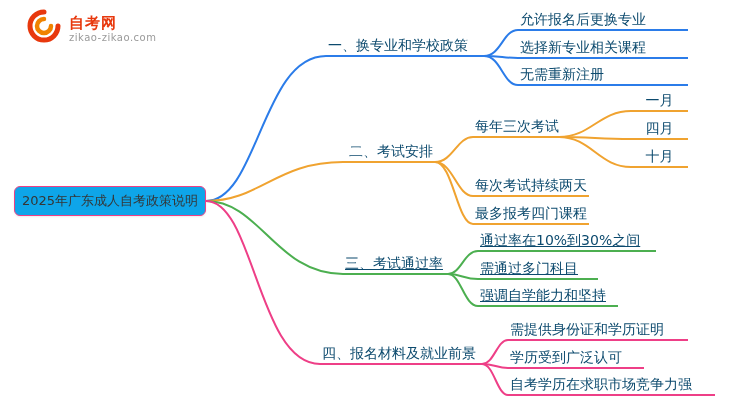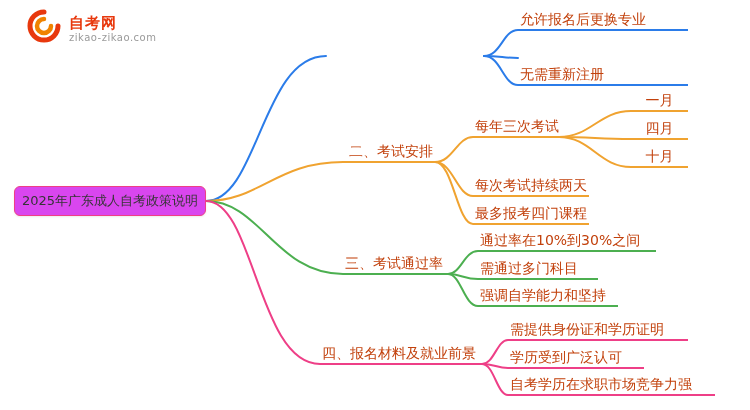--- a/index.html
+++ b/index.html
@@ -18,35 +18,35 @@
   .e-orange { stroke:#f0a330; }
   .e-green  { stroke:#4caf50; }
   .e-pink   { stroke:#ee3f87; }
 
   .node {
     position:absolute; z-index:1;
     font-size:14px; line-height:18px;
     white-space:nowrap;
     padding:0 2px 1px 2px;
     border-bottom:2px solid #000;
-    color:#c2410c;
+    color:#0c4a6e;
   }
   .node.blue   { border-color:#2b7ce9; }
   .node.orange { border-color:#f0a330;text-align:right; }
-  .node.green  { border-color:#4caf50; }
+  .node.green  { border-color:#4caf50;text-decoration:underline; }
   .node.pink   { border-color:#ee3f87; }
   .node.center { text-align:center; }
 
   .root {
     position:absolute; z-index:1;
     height:30px; line-height:27px;
     font-size:13px; text-align:center;
     border:1.5px solid #ee3f87;
     border-radius:6px;
-    background:#d946ef;
+    background:#0ea5e9;
     box-shadow:0 1px 2px rgba(0,0,0,.08);
     white-space:nowrap;
   }
 
   .logo { position:absolute; left:26px; top:8px; z-index:2; display:flex; align-items:center; gap:7px; }
   .logo-title { font-size:15px; font-weight:bold; color:#e8380d; letter-spacing:1px; line-height:18px; }
   .logo-sub   { font-size:10px; color:#9a9a9a; letter-spacing:.5px; line-height:11px; }
 </style>
 </head>
 <body>
@@ -89,21 +89,23 @@
       </svg>
     </span>
     <span>
       <div class="logo-title">自考网</div>
       <div class="logo-sub">zikao-zikao.com</div>
     </span>
   </div>
 
   <div class="root" style="left:14px;top:186px;width:192px">2025年广东成人自考政策说明</div>
 
+  <div class="node blue" style="left:326px;top:36px;width:158px">一、换专业和学校政策</div>
   <div class="node blue" style="left:518px;top:10px;width:170px">允许报名后更换专业</div>
+  <div class="node blue" style="left:518px;top:38px;width:170px">选择新专业相关课程</div>
   <div class="node blue" style="left:518px;top:65px;width:170px">无需重新注册</div>
 
   <div class="node orange" style="left:343px;top:142px;width:92px">二、考试安排</div>
   <div class="node orange" style="left:473px;top:117px;width:86px">每年三次考试</div>
   <div class="node orange center" style="left:631px;top:91px;width:57px">一月</div>
   <div class="node orange center" style="left:631px;top:119px;width:57px">四月</div>
   <div class="node orange center" style="left:631px;top:147px;width:57px">十月</div>
   <div class="node orange" style="left:473px;top:176px;width:116px">每次考试持续两天</div>
   <div class="node orange" style="left:473px;top:204px;width:116px">最多报考四门课程</div>
 

